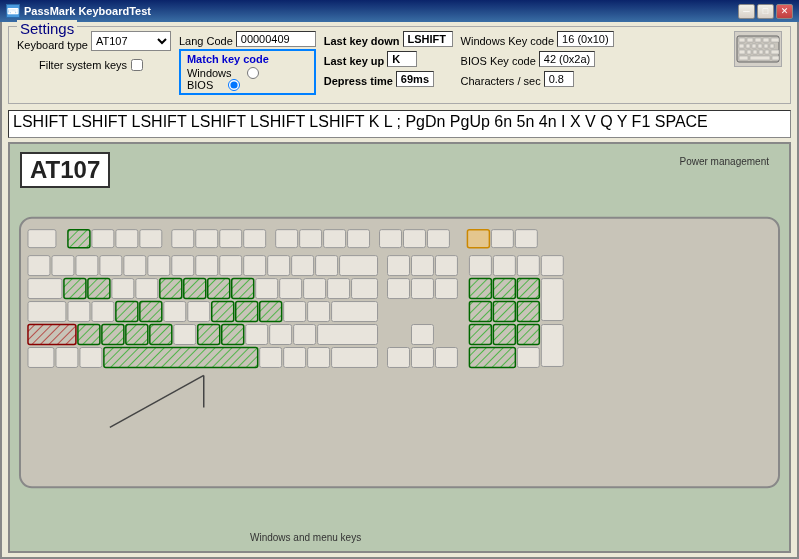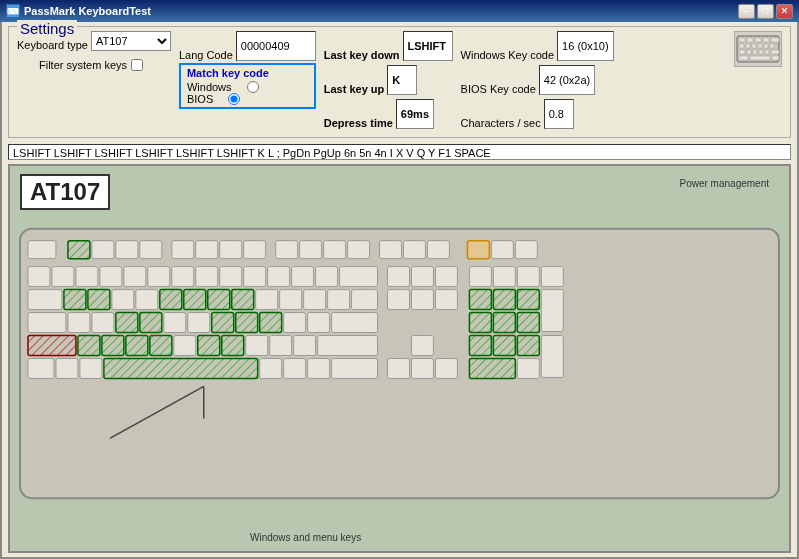--- a/index.html
+++ b/index.html
@@ -87,21 +87,21 @@
     }
     .field-label {
       white-space: nowrap;
       font-size: 11px;
     }
     .field-value-box {
       background: white;
       border: 1px inset #888;
       padding: 1px 4px;
       min-width: 60px;
-      height: 30px;
+      height: 16px;
       font-size: 11px;
       display: flex;
       align-items: center;
     }
     .field-value-box.wide {
       min-width: 80px;
     }
     .field-value-box.medium {
       min-width: 50px;
     }
@@ -161,22 +161,22 @@
       position: relative;
       overflow: hidden;
     }
 
     
     .key-log {
       background: white;
       border: 1px inset #888;
       margin: 2px 6px 2px 6px;
       padding: 2px 4px;
-      font-size: 11px;
-      height: 16px;
+      font-size: 16px;
+      height: 28px;
       overflow: hidden;
       white-space: nowrap;
     }
 
     
     .keyboard-area {
       flex: 1;
       margin: 2px 6px 4px 6px;
       background: #b8c8b0;
       border: 2px solid #888;

